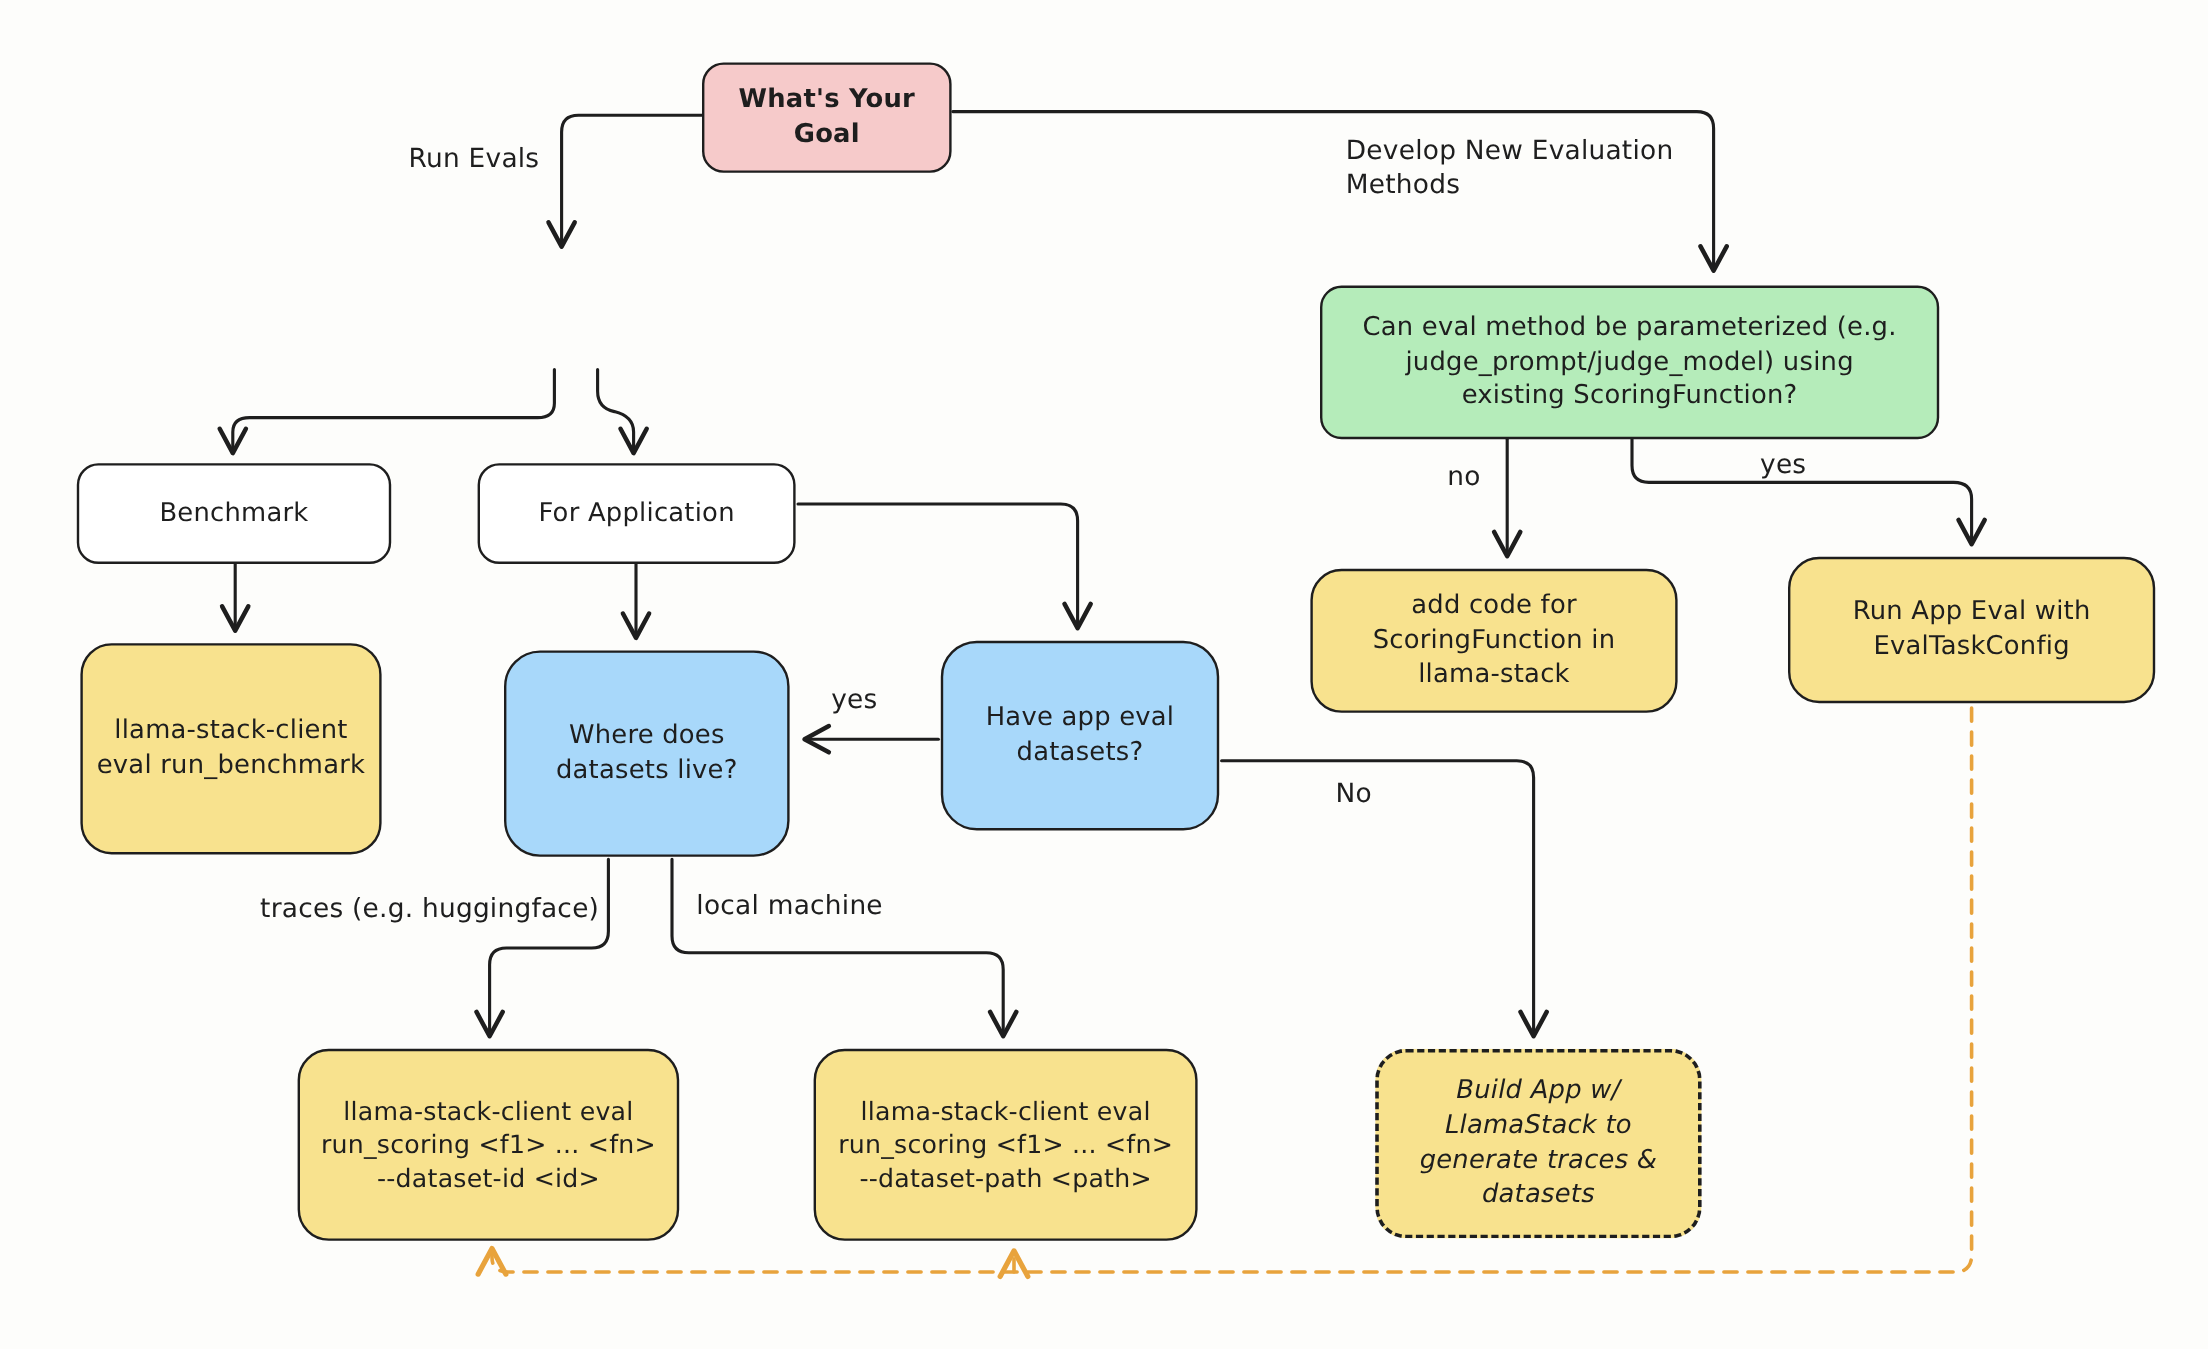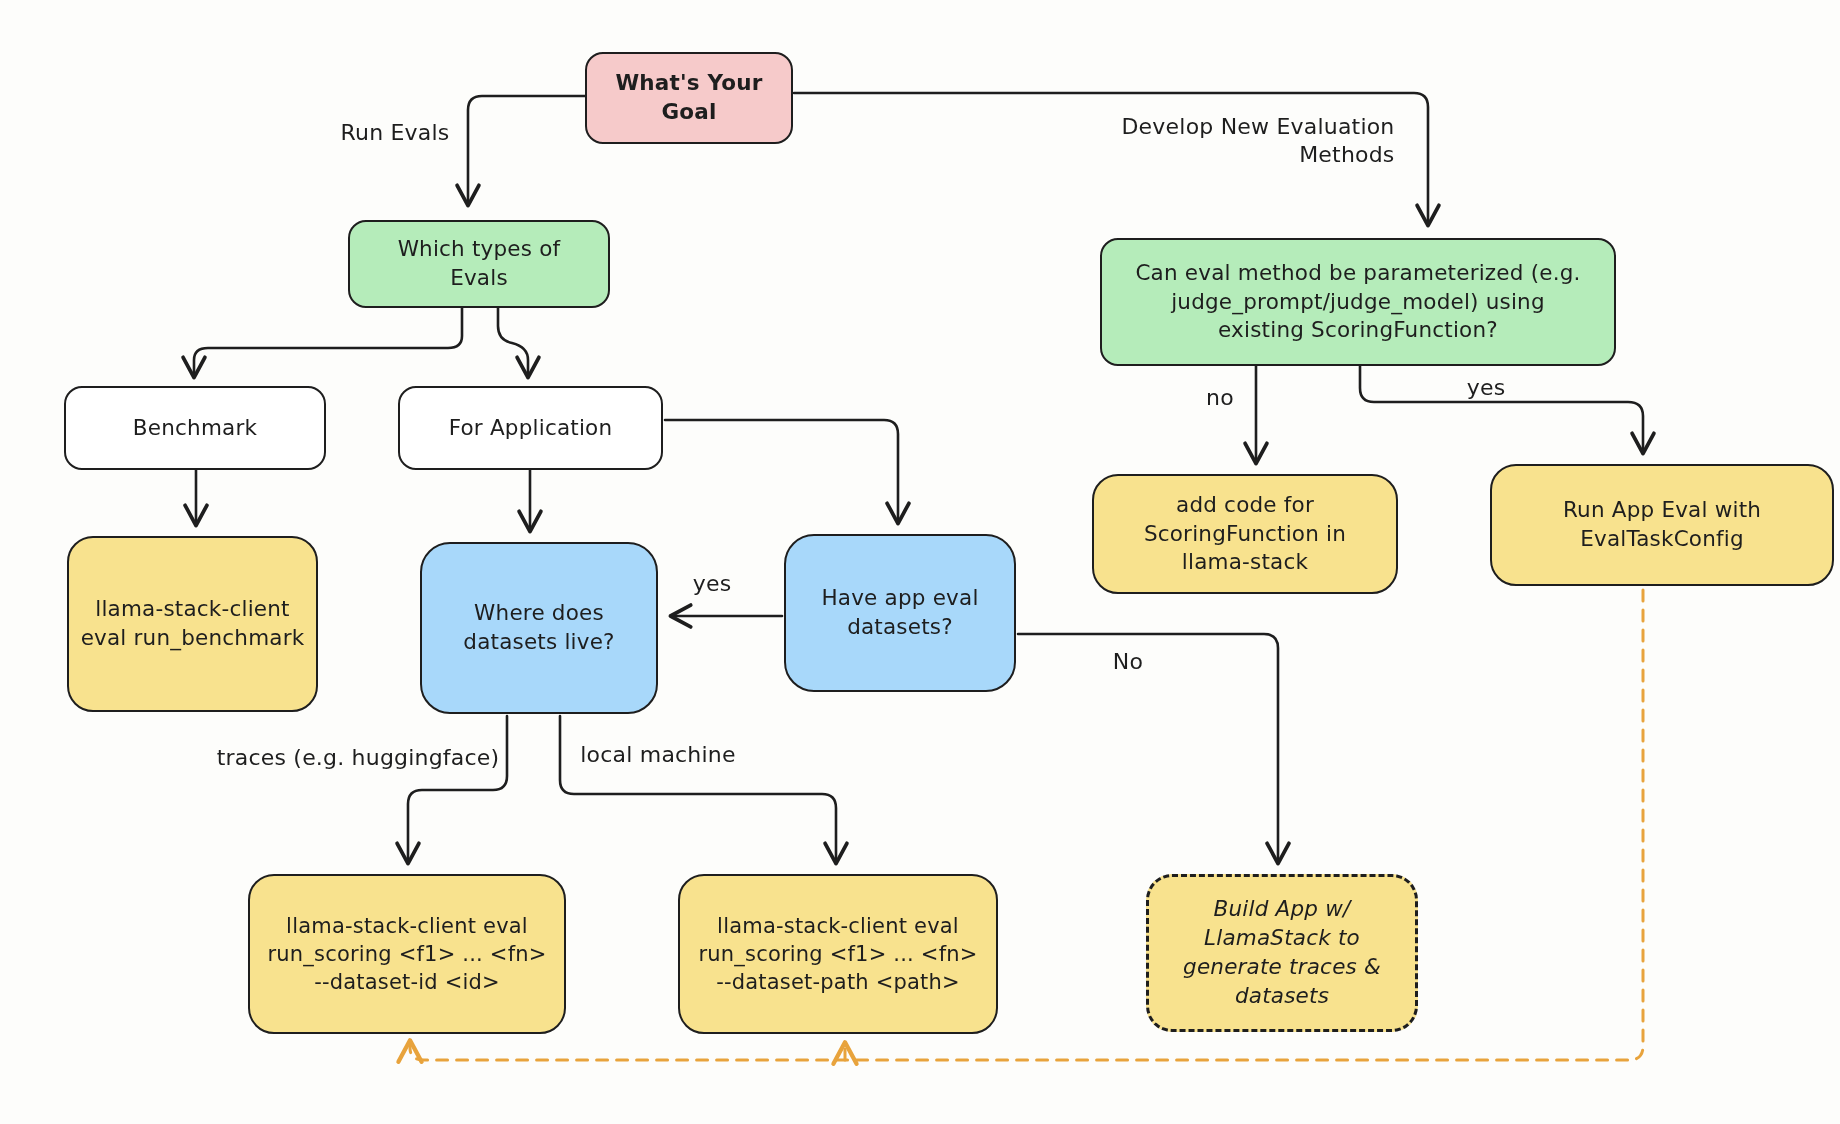--- a/index.html
+++ b/index.html
@@ -41,21 +41,21 @@
   .node.green  { background: #b5ecba; }
   .node.blue   { background: #a8d8fa; border-radius: 30px; }
   .node.yellow { background: #f8e28e; border-radius: 26px; }
   .node.white  { background: #ffffff; }
   .node.dashed { border-style: dashed; border-width: 3px; }
   .edge-label {
     position: absolute;
     transform: translate(-50%, -50%);
     font-size: 22px;
     line-height: 1.25;
-    text-align: right;
+    text-align: left;
     white-space: pre-line;
     letter-spacing: 0.2px;
     color: #1e1e1e;
   }
 </style>
 </head>
 <body>
 
 <div class="canvas">
 
@@ -87,22 +87,20 @@
 
     <g fill="none" stroke="#e8a33c" stroke-width="3" stroke-linecap="round" stroke-dasharray="11 9">
       <path d="M 1643 590 V 1046 Q 1643 1060 1629 1060 H 424 Q 410 1060 410 1048 V 1042" marker-end="url(#mOrange)"></path>
       <path d="M 845 1060 V 1044" marker-end="url(#mOrange)"></path>
     </g>
   </svg>
 
   <div class="node pink" style="left:585px; top:52px; width:208px; height:92px;">What's Your
 Goal</div>
 
-  <div class="node green" style="left:348px; top:220px; width:262px; height:88px;">Which types of
-Evals</div>
 
   <div class="node white" style="left:64px; top:386px; width:262px; height:84px;">Benchmark</div>
 
   <div class="node white" style="left:398px; top:386px; width:265px; height:84px;">For Application</div>
 
   <div class="node yellow" style="left:67px; top:536px; width:251px; height:176px;">llama-stack-client
 eval run_benchmark</div>
 
   <div class="node blue" style="left:420px; top:542px; width:238px; height:172px;">Where does
 datasets live?</div>
@@ -111,21 +109,21 @@
 datasets?</div>
 
   <div class="node green" style="left:1100px; top:238px; width:516px; height:128px;">Can eval method be parameterized (e.g.
 judge_prompt/judge_model) using
 existing ScoringFunction?</div>
 
   <div class="node yellow" style="left:1092px; top:474px; width:306px; height:120px;">add code for
 ScoringFunction in
 llama-stack</div>
 
-  <div class="node yellow" style="left:1490px; top:464px; width:344px; height:122px;">Run App Eval with
+  <div class="node yellow" style="left:1490px; top:464px; width:306px; height:122px;">Run App Eval with
 EvalTaskConfig</div>
 
   <div class="node yellow" style="left:248px; top:874px; width:318px; height:160px; font-size:21px;">llama-stack-client eval
 run_scoring &lt;f1&gt; ... &lt;fn&gt;
 --dataset-id &lt;id&gt;</div>
 
   <div class="node yellow" style="left:678px; top:874px; width:320px; height:160px; font-size:21px;">llama-stack-client eval
 run_scoring &lt;f1&gt; ... &lt;fn&gt;
 --dataset-path &lt;path&gt;</div>
 

